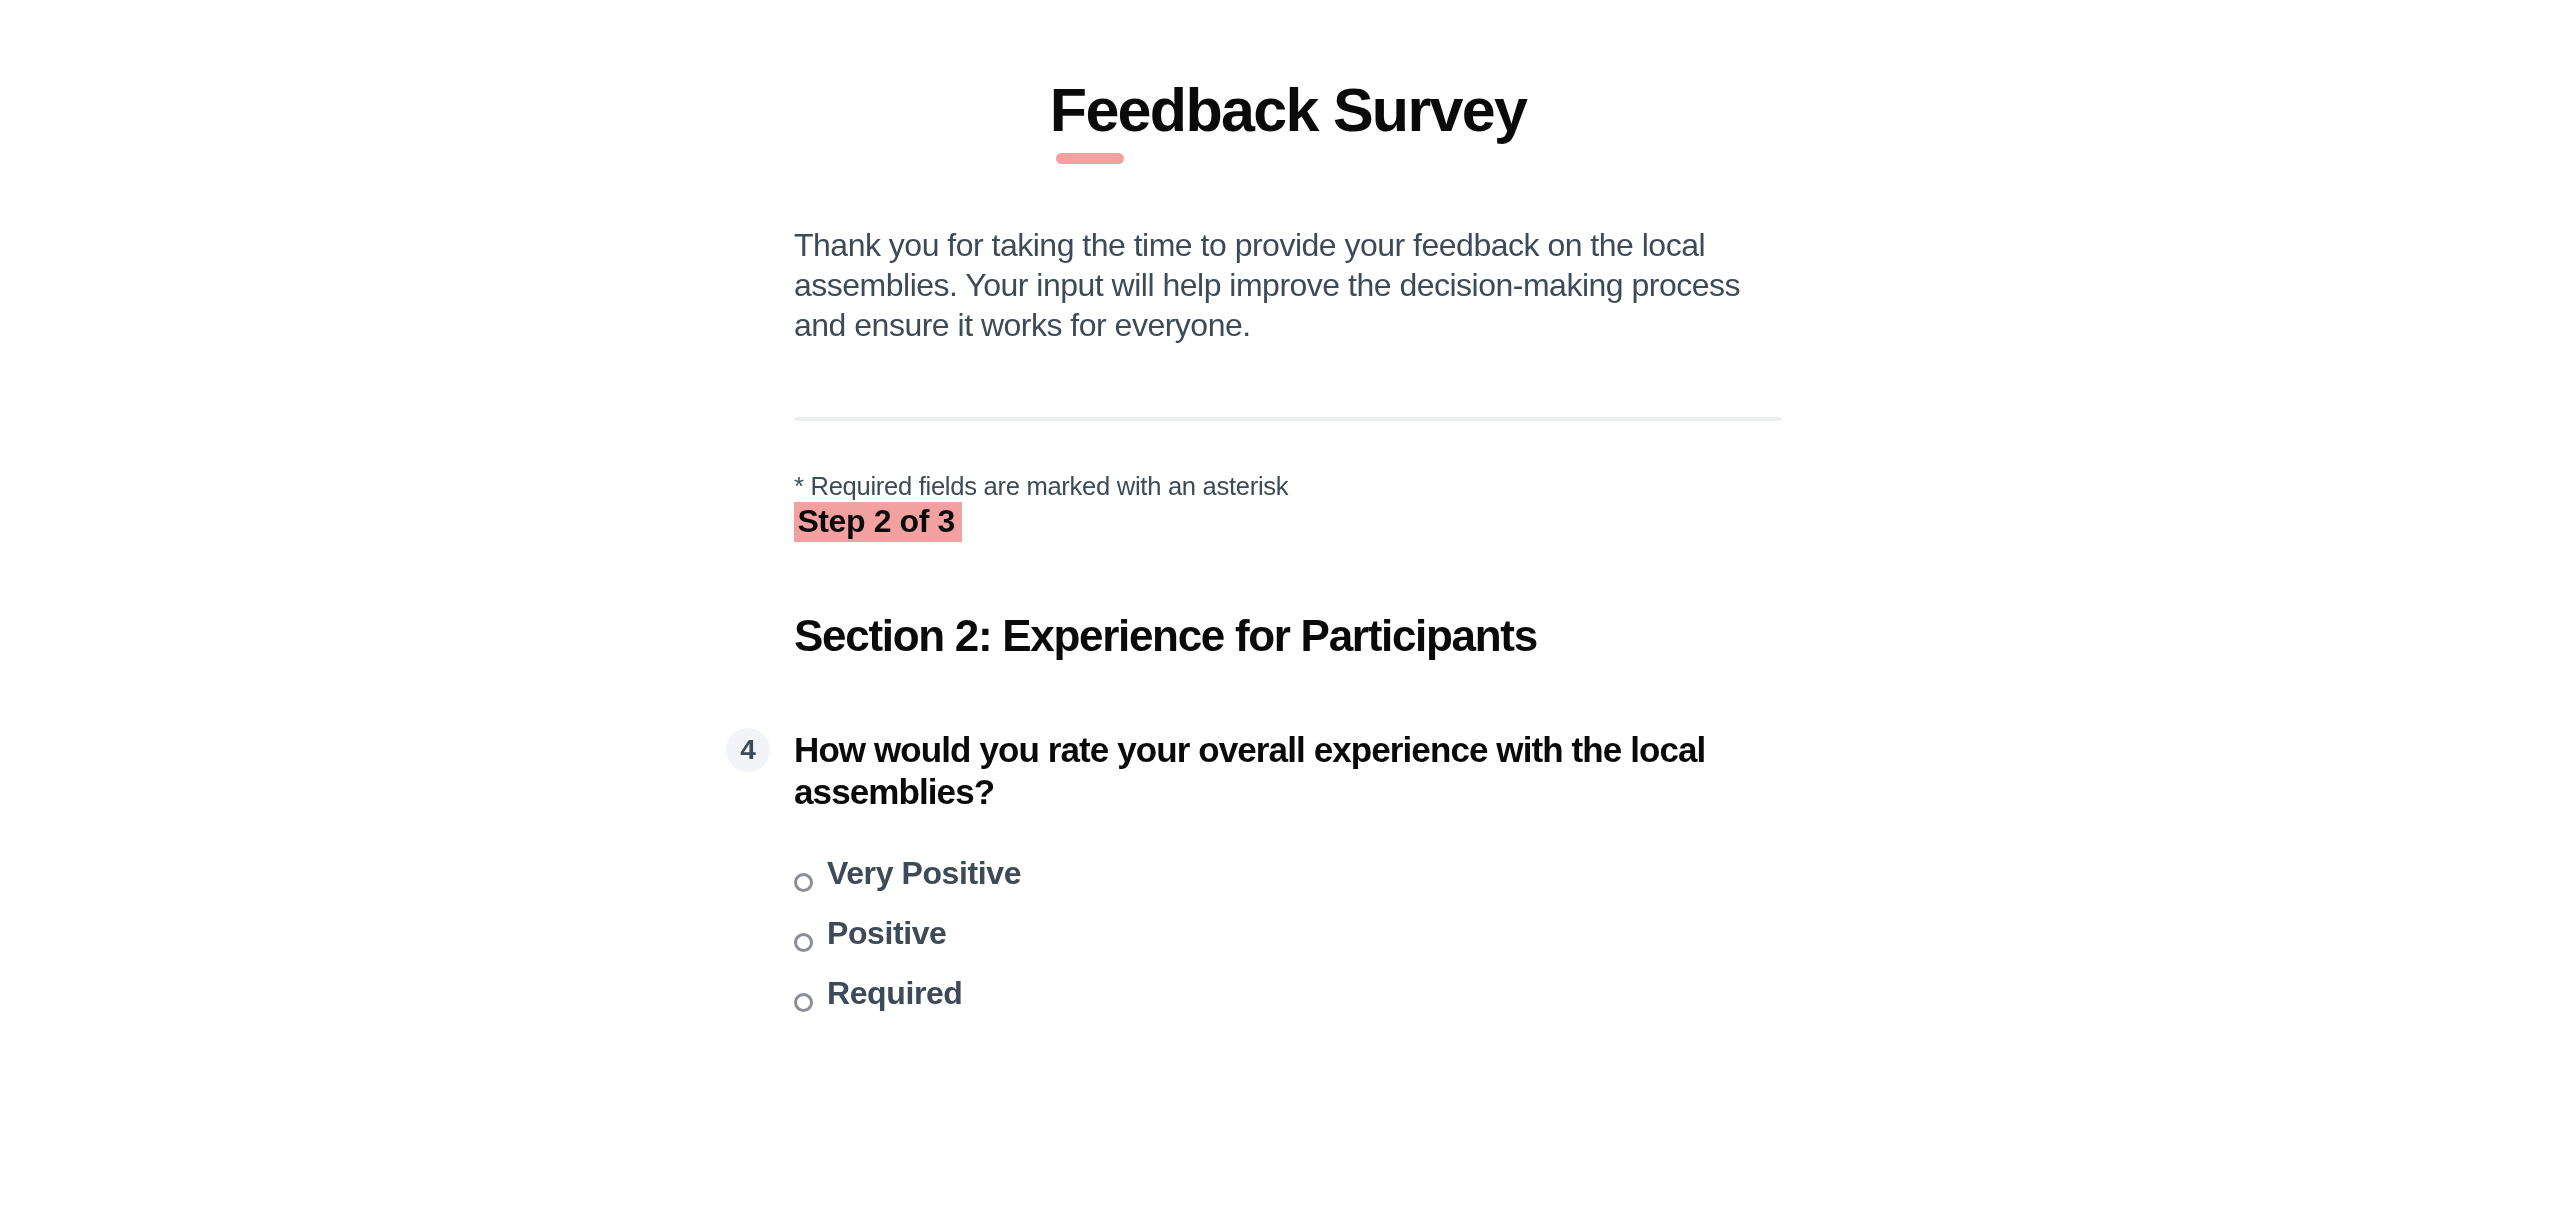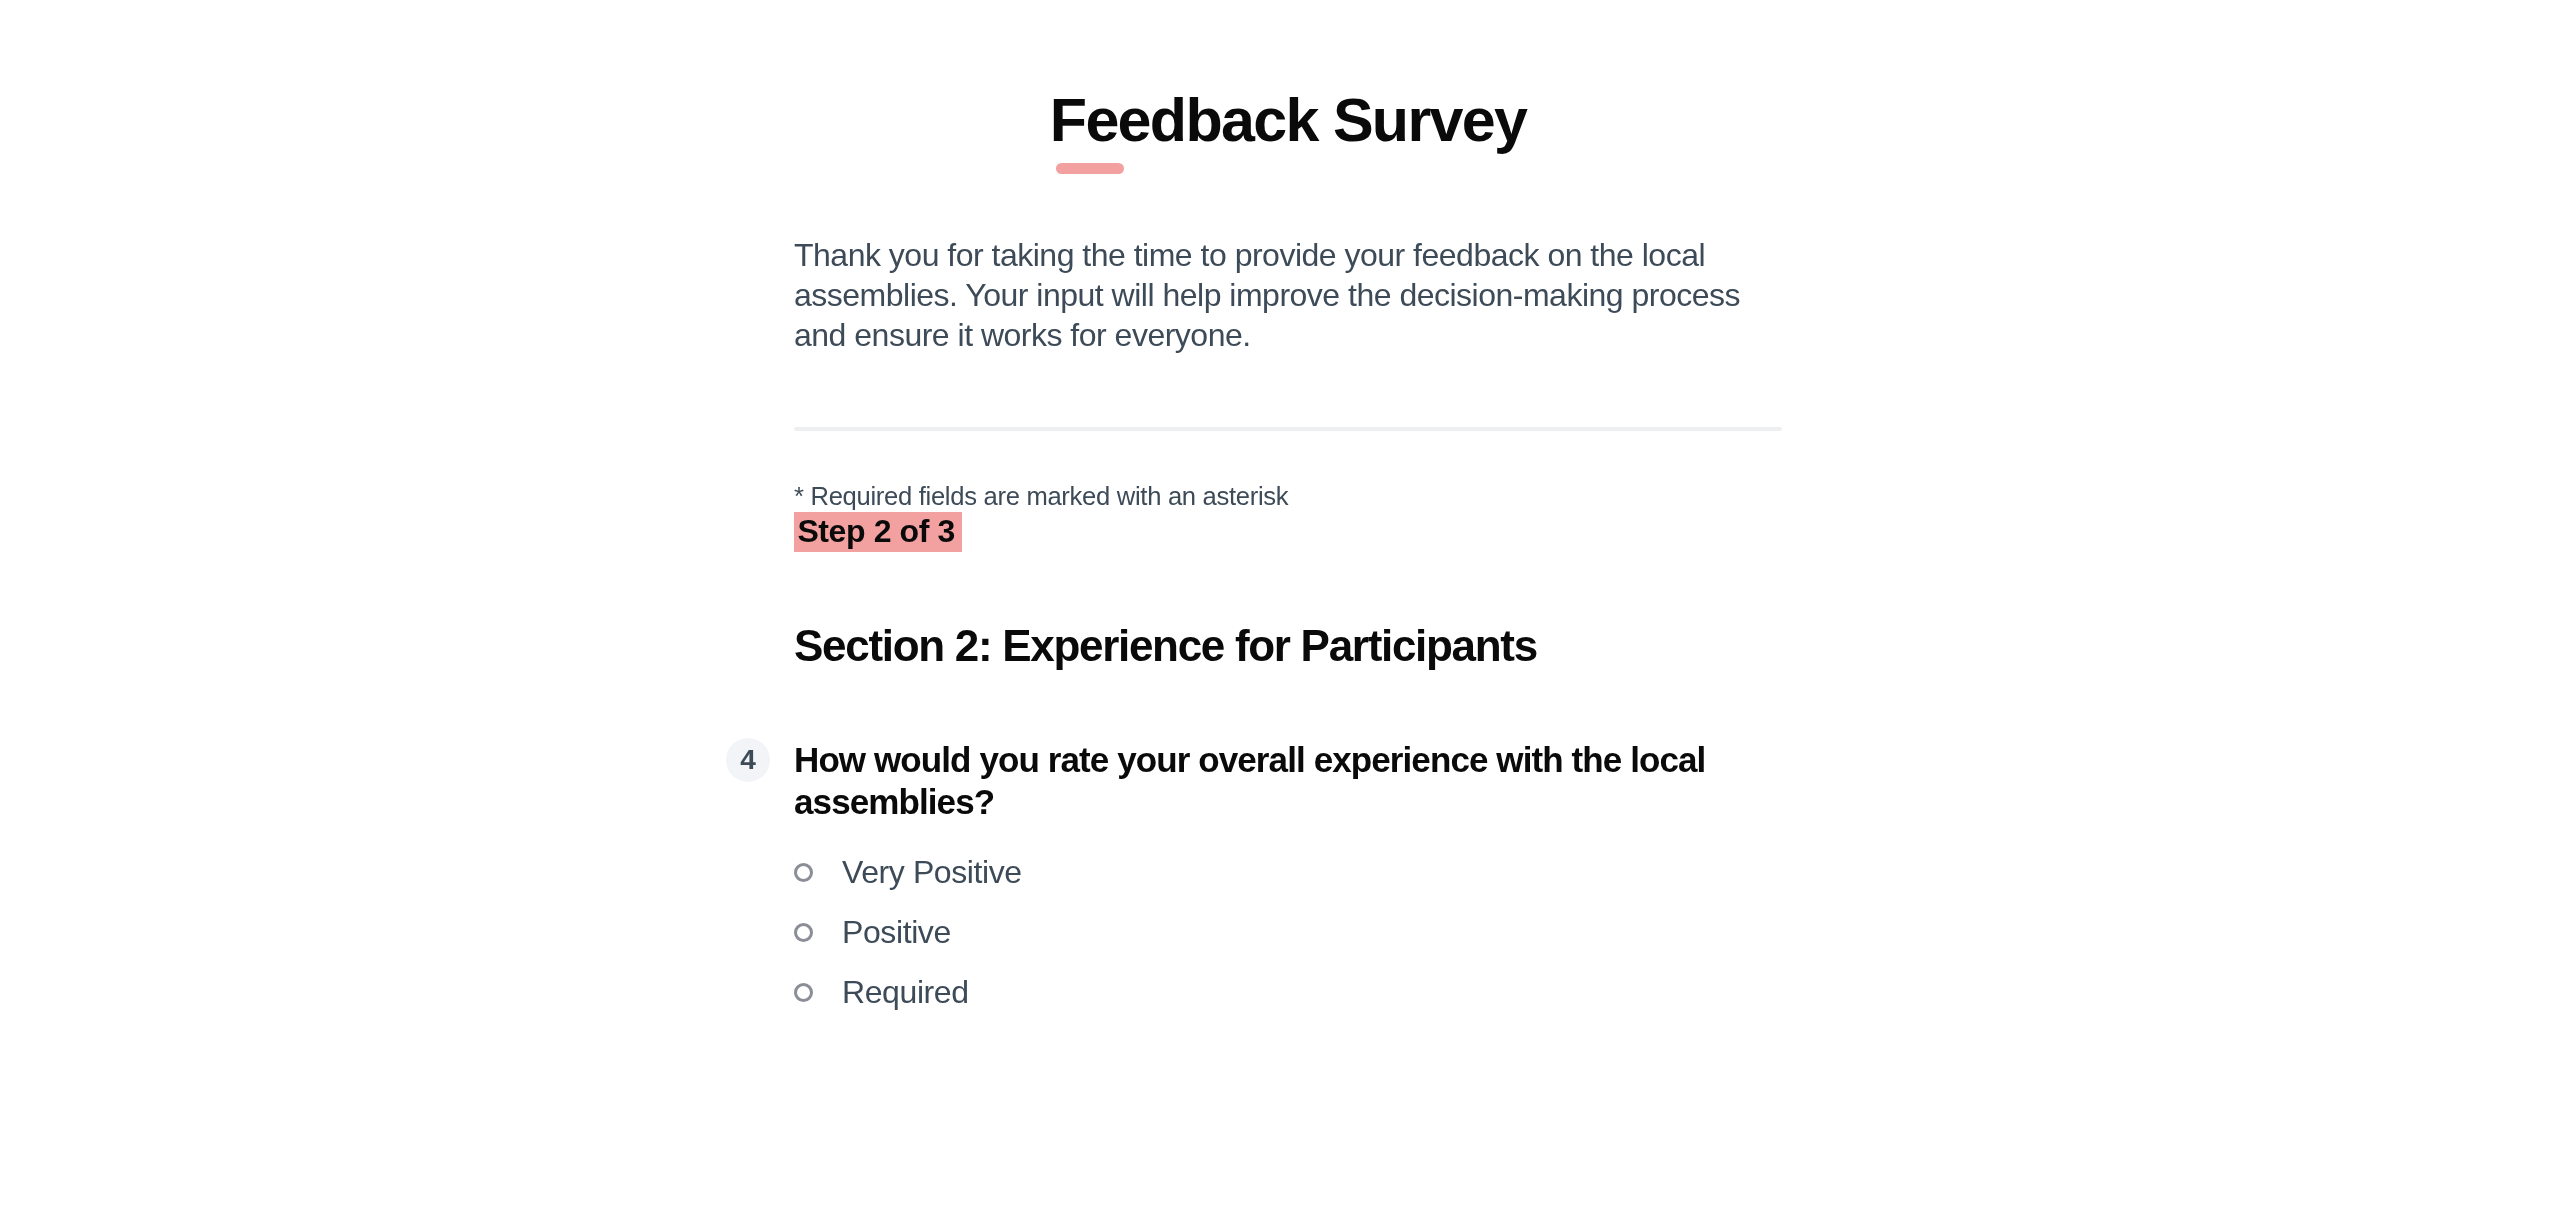--- a/index.html
+++ b/index.html
@@ -17,21 +17,21 @@
     background: #ffffff;
     font-family: "Liberation Sans", sans-serif;
   }
   body {
     width: 2576px;
     height: 1222px;
     overflow: hidden;
   }
   .page {
     width: 988px;
-    margin: 16px auto;
+    margin: 6px auto;
     padding-top: 72px;
     position: relative;
   }
   .page-title {
     margin: 0;
     font-size: 61px;
     line-height: 65px;
     font-weight: 700;
     letter-spacing: -1.7px;
     text-align: center;
@@ -122,23 +122,24 @@
     font-weight: 700;
     letter-spacing: -0.9px;
     color: var(--heading-text);
   }
   .options-group {
     margin-top: 19px;
   }
   .radio-option {
     height: 60px;
     display: flex;
-    align-items: center;
-    gap: 29px;
+    align-items: flex-end;
+    gap: 14px;
     cursor: pointer;
+    font-weight: bold;
   }
   .radio-circle {
     width: 19px;
     height: 19px;
     flex: none;
     border: 3.4px solid var(--radio-border);
     border-radius: 50%;
     background: #ffffff;
   }
   .radio-label {

